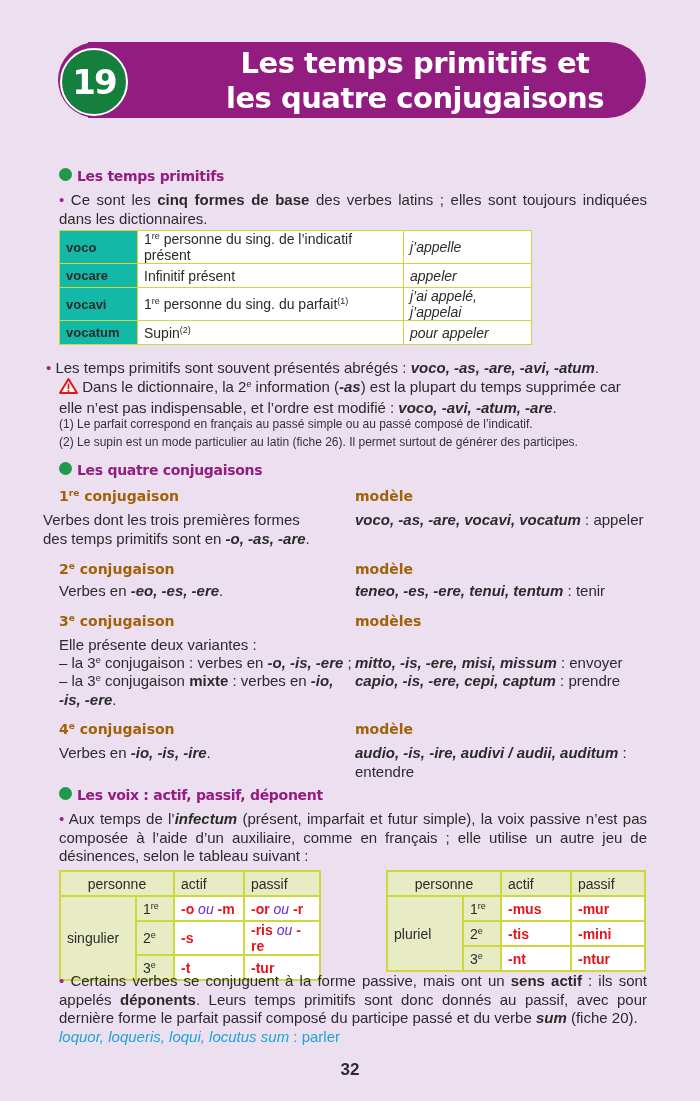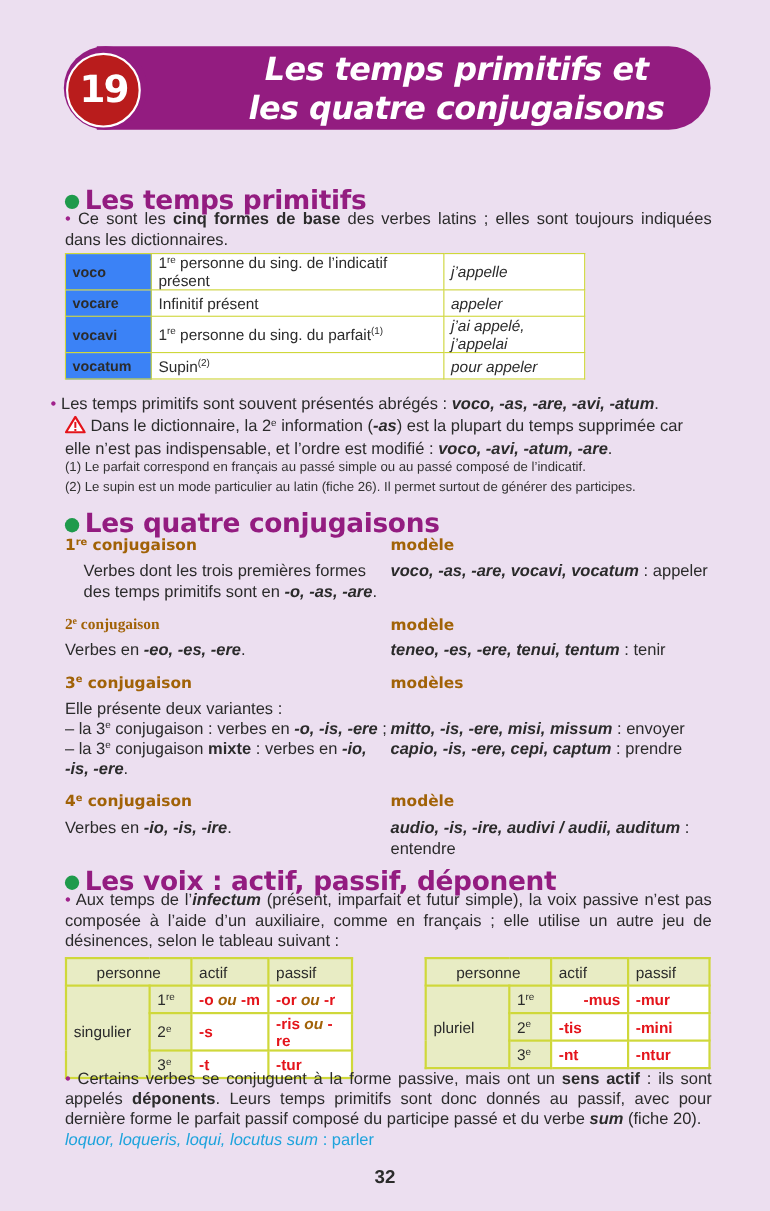--- a/index.html
+++ b/index.html
@@ -6,62 +6,62 @@
   body {
     width: 700px; height: 1101px; overflow: hidden;
     background: #ecdff0;
     font-family: "Liberation Sans Narrow", "Liberation Sans", sans-serif;
     color: #2b2b2b;
     position: relative;
   }
   
   .banner {
     position: absolute; left: 88px; top: 42px; width: 558px; height: 76px;
-    background: #931c80; border-radius: 0 38px 38px 0; font-style: italic;
+    background: #931c80; border-radius: 0 38px 38px 0;
   }
   .banner::before {
     content: ""; position: absolute; left: -30px; top: 0; width: 76px; height: 76px;
     background: #931c80; border-radius: 38px;
   }
   .banner-title {
     position: absolute; left: 96px; right: 0; top: 4px;
     text-align: center; color: #fff; font-family: "DejaVu Sans", sans-serif;
     font-weight: bold; font-size: 29px; line-height: 35px; letter-spacing: -0.5px;
   }
   .badge {
     position: absolute; left: 60px; top: 48px; width: 64px; height: 64px;
-    border-radius: 50%; background: #b91c1c; border: 2px solid #ffffff;
+    border-radius: 50%; background: #15803d; border: 2px solid #ffffff;
     color: #fff; font-family: "DejaVu Sans", sans-serif; font-weight: bold;
     font-size: 34px; line-height: 64px; text-align: center; letter-spacing: -2px;
   }
   .h2 {
     position: absolute; font-family: "DejaVu Sans", sans-serif;
-    font-weight: bold; font-size: 24px; color: #931c80; letter-spacing: -0.3px;
+    font-weight: bold; font-size: 14px; color: #931c80; letter-spacing: -0.3px;
   }
   .h2 .dot {
     display: inline-block; width: 13px; height: 13px; border-radius: 50%;
     background: #1f9a4c; margin-right: 5px; vertical-align: 0px;
   }
   .p { position: absolute; font-size: 15px; line-height: 18.5px; color: #2b2b2b; }
   .p b { font-weight: bold; }
   .bullet { color: #a0228c; }
   .justify { text-align: justify; }
   .note { position: absolute; font-size: 12px; line-height: 18px; color: #333; }
   table { border-collapse: collapse; position: absolute; font-size: 14px; }
   .t1 td { border: 1px solid #cfd83a; height: 23px; padding: 0 6px; background: #fff; }
-  .t1 td.k { background: #3b82f6; font-weight: bold; width: 65px; font-size: 13px; }
+  .t1 td.k { background: #14b8a6; font-weight: bold; width: 65px; font-size: 13px; }
   .t1 td.m { width: 253px; }
   .t1 td.f { width: 115px; font-style: italic; }
   sup { font-size: 9px; vertical-align: 5px; line-height: 0; }
   .sub-h { position: absolute; font-family: "DejaVu Sans", sans-serif; font-weight: bold; font-size: 14px; color: #a16207; }
   .t2 td { border: 2px solid #cfd83a; height: 23px; padding: 0 6px; font-size: 14px; }
   .t2 .hd { background: #e8ecc4; }
   .t2 .grey { background: #e8ecc4; margin-left: 28px; }
   .t2 .w { background: #fff; color: #e4141b; font-weight: bold; }
-  .t2 .w i { color: #a16207; font-weight: bold; }
+  .t2 .w i { color: #6d28d9; font-weight: normal; }
   .ital { font-style: italic; }
   .blue { color: #1ea3dc; }
   .warn { display: inline-block; vertical-align: -2px; }
   .pagenum { position: absolute; left: 0; width: 700px; top: 1060px; text-align: center; font-weight: bold; font-size: 17px; }
 </style>
 </head>
 <body>
 
 <div class="banner">
   <div class="banner-title">
@@ -119,24 +119,24 @@
 </div>
 <div class="note" style="left:59px; top:415px;">(1) Le parfait correspond en français au passé simple ou au passé composé de l’indicatif.</div>
 <div class="note" style="left:59px; top:433px;">(2) Le supin est un mode particulier au latin (fiche 26). Il permet surtout de générer des participes.</div>
 
 <div class="h2" style="left:59px; top:462px;">
   <span class="dot"></span><span>Les quatre conjugaisons</span>
 </div>
 
 <div class="sub-h" style="left:59px; top:488px;"><span>1</span><sup>re</sup><span> conjugaison</span></div>
 <div class="sub-h" style="left:355px; top:488px;">modèle</div>
-<div class="p" style="left:76px; top:511px; width:270px;"><span>Verbes dont les trois premières formes des temps primitifs sont en </span><b class="ital">-o, -as, -are</b>.</div>
+<div class="p" style="left:43px; top:511px; width:270px;"><span>Verbes dont les trois premières formes des temps primitifs sont en </span><b class="ital">-o, -as, -are</b>.</div>
 <div class="p" style="left:355px; top:511px; width:300px;"><b class="ital">voco, -as, -are, vocavi, vocatum</b><span> : appeler</span></div>
 
-<div class="sub-h" style="left:59px; top:561px;font-family:Liberation Serif, serif;"><span>2</span><sup>e</sup><span> conjugaison</span></div>
+<div class="sub-h" style="left:59px; top:561px;"><span>2</span><sup>e</sup><span> conjugaison</span></div>
 <div class="sub-h" style="left:355px; top:561px;">modèle</div>
 <div class="p" style="left:59px; top:582px; width:270px;"><span>Verbes en </span><b class="ital">-eo, -es, -ere</b>.</div>
 <div class="p" style="left:355px; top:582px; width:300px;"><b class="ital">teneo, -es, -ere, tenui, tentum</b><span> : tenir</span></div>
 
 <div class="sub-h" style="left:59px; top:613px;"><span>3</span><sup>e</sup><span> conjugaison</span></div>
 <div class="sub-h" style="left:355px; top:613px;">modèles</div>
 <div class="p" style="left:59px; top:636px; width:300px;">Elle présente deux variantes :</div>
 <div class="p" style="left:59px; top:654px; width:300px;"><span>– la 3</span><sup>e</sup><span> conjugaison : verbes en </span><b class="ital">-o, -is, -ere</b><span> ;</span></div>
 <div class="p" style="left:59px; top:672px; width:300px;"><span>– la 3</span><sup>e</sup><span> conjugaison </span><b>mixte</b><span> : verbes en </span><b class="ital">-io,</b><br><b class="ital">-is, -ere</b>.</div>
 <div class="p" style="left:355px; top:654px; width:300px;"><b class="ital">mitto, -is, -ere, misi, missum</b><span> : envoyer</span></div>
@@ -184,21 +184,21 @@
 <table class="t2" style="left:386px; top:870px; width:260px;">
   <tbody>
       <tr>
     <td class="hd" colspan="2" style="text-align:center;">personne</td>
     <td class="hd">actif</td>
     <td class="hd">passif</td>
   </tr>
   <tr>
     <td class="grey" rowspan="3" style="width:62px;">pluriel</td>
     <td class="grey" style="width:24px;"><span>1</span><sup>re</sup></td>
-    <td class="w" style="width:56px;text-align:right;">-mus</td>
+    <td class="w" style="width:56px;">-mus</td>
     <td class="w">-mur</td>
   </tr>
   <tr>
     <td class="grey"><span>2</span><sup>e</sup></td>
     <td class="w">-tis</td>
     <td class="w">-mini</td>
   </tr>
   <tr>
     <td class="grey"><span>3</span><sup>e</sup></td>
     <td class="w">-nt</td>

